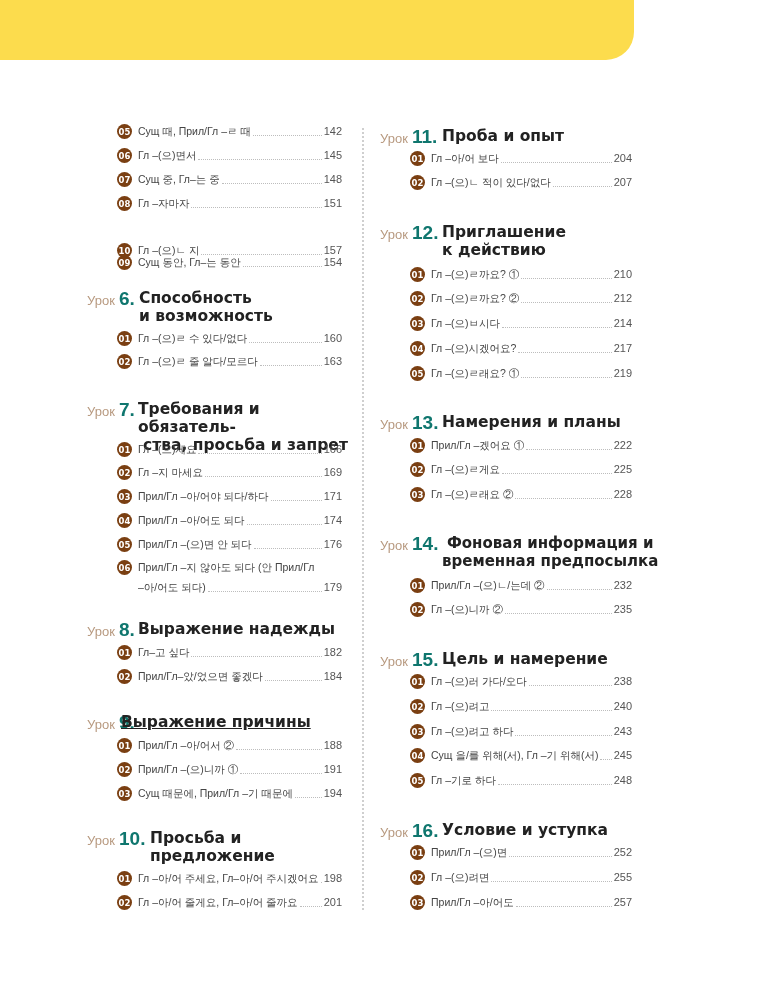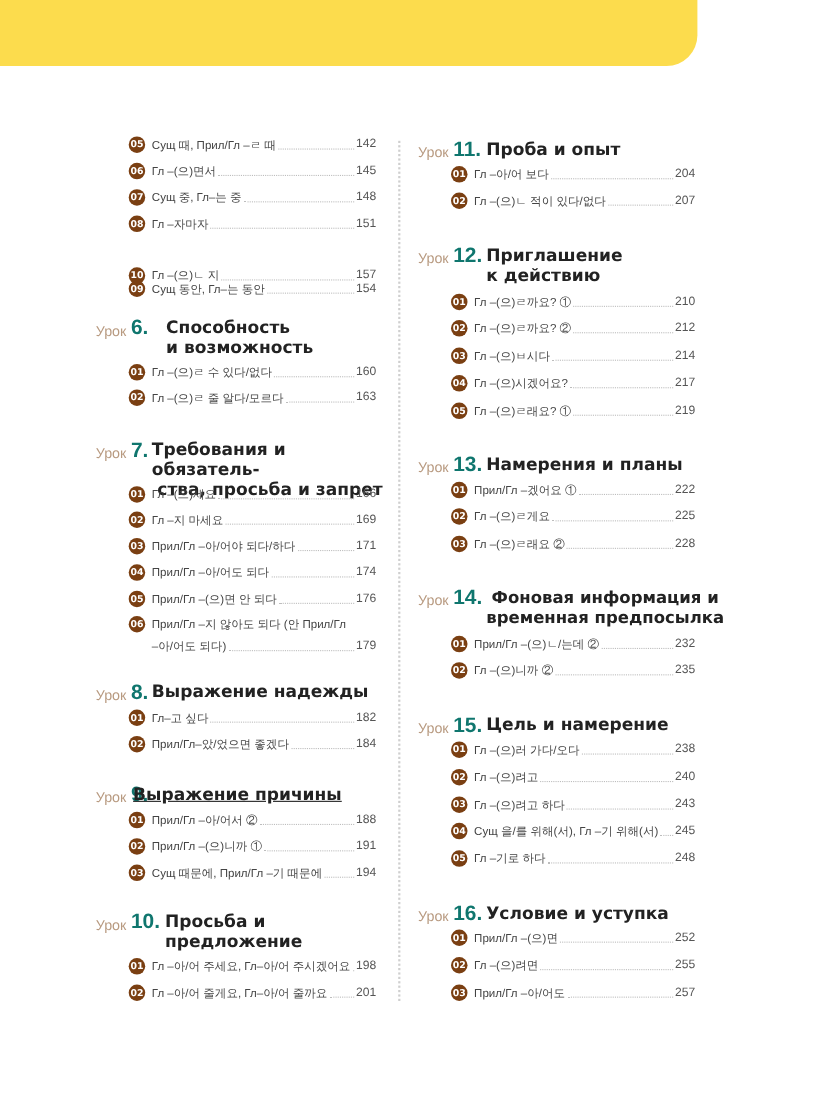--- a/index.html
+++ b/index.html
@@ -92,21 +92,21 @@
   <div class="item" style="left:117px; top:244px; width:225px;">
     <span class="badge">10</span>
     <span class="itext">Гл –(으)ㄴ 지</span>
     <span class="dots"></span>
     <span class="page">157</span>
   </div>
 
   <div class="lesson" style="left:87px; top:289px; width:260px;">
     <span class="urok" style="left:0;">Урок</span>
     <span class="lnum" style="left:32px;">6.</span>
-    <div class="ltitle" style="left:64px;">
+    <div class="ltitle" style="left:52px;">
       <div>Способность</div>
       <div>и возможность</div>
     </div>
   </div>
   <div class="item" style="left:117px; top:332px; width:225px;">
     <span class="badge">01</span>
     <span class="itext">Гл –(으)ㄹ 수 있다/없다</span>
     <span class="dots"></span>
     <span class="page">160</span>
   </div>

